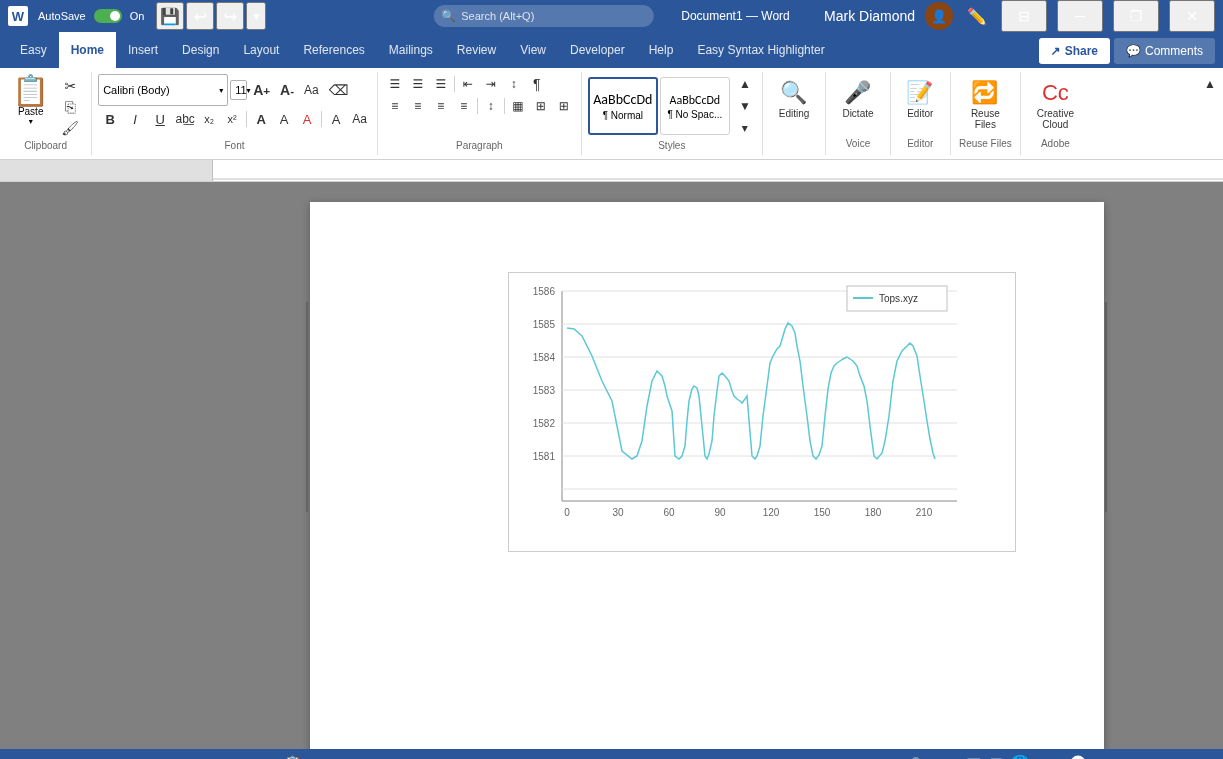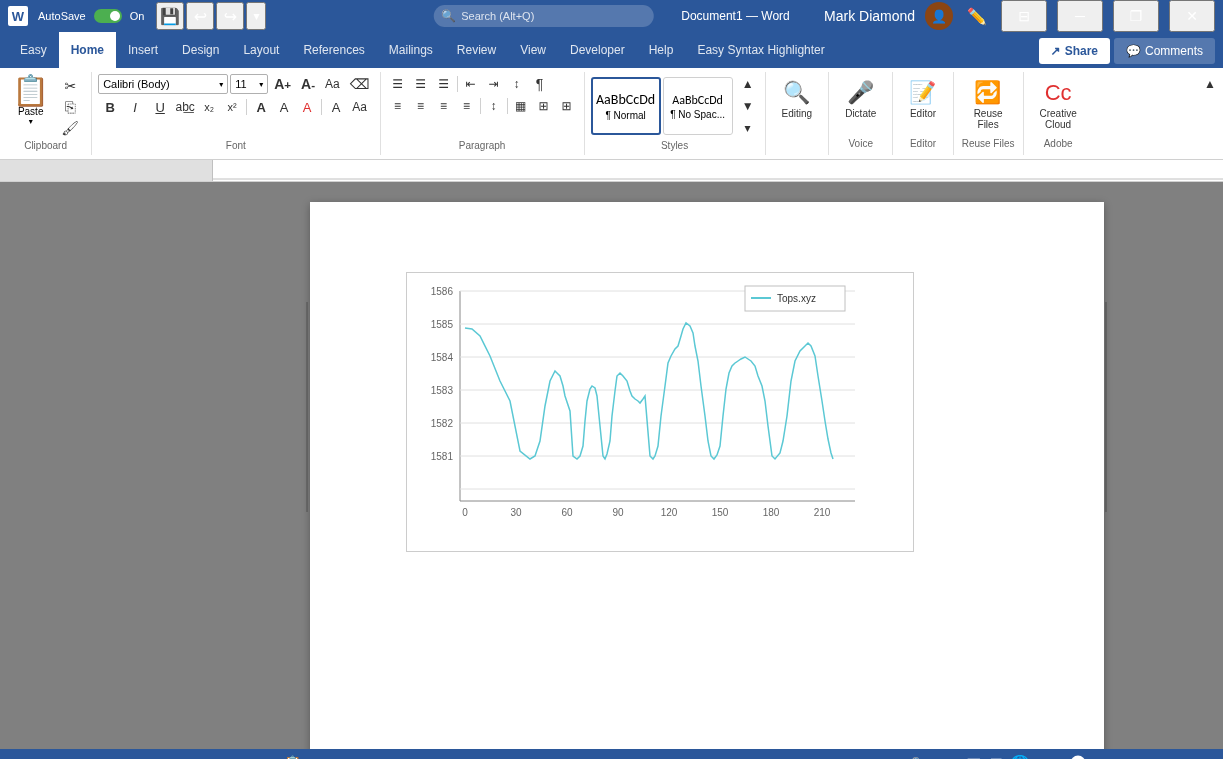--- a/index.html
+++ b/index.html
@@ -153,33 +153,33 @@
       cursor: pointer;
       border: none;
       background: none;
       color: #333;
       font-size: 12px;
       min-width: 22px;
       height: 20px;
     }
     .font-name-box {
       width: 130px;
-      height: 20px;
+      height: 32px;
       border: 1px solid #b0b0b0;
       border-radius: 2px;
       font-size: 11px;
       padding: 8px 4px;
       display: flex;
       align-items: center;
       justify-content: space-between;
       cursor: pointer;
       background: white;
     }
     .font-size-box {
-      width: 38px;
+      width: 17px;
       height: 20px;
       border: 1px solid #b0b0b0;
       border-radius: 2px;
       font-size: 11px;
       padding: 0 4px;
       display: flex;
       align-items: center;
       justify-content: space-between;
       cursor: pointer;
       background: white;
@@ -528,21 +528,21 @@
   <div style="display:flex;">
 
     <div style="width:210px;padding-top:60px;display:flex;justify-content:flex-end;">
       <svg width="5" height="400" style="overflow:visible;">
         <line x1="2" y1="40" x2="2" y2="250" stroke="#555" stroke-width="1" stroke-dasharray="none"></line>
       </svg>
     </div>
 
     <div class="doc-page">
 
-      <div style="margin: 10px 16px;">
+      <div style="margin: 10px 8px; text-align: right;">
         <div style="border:1px solid #ccc;display:inline-block;padding:8px;background:white;">
           <svg width="490" height="260">
 
             <line x1="45" y1="10" x2="45" y2="220" stroke="#888" stroke-width="1"></line>
 
             <line x1="45" y1="220" x2="440" y2="220" stroke="#888" stroke-width="1"></line>
 
             <line x1="45" y1="10" x2="440" y2="10" stroke="#e0e0e0" stroke-width="1"></line>
             <line x1="45" y1="43" x2="440" y2="43" stroke="#e0e0e0" stroke-width="1"></line>
             <line x1="45" y1="76" x2="440" y2="76" stroke="#e0e0e0" stroke-width="1"></line>

